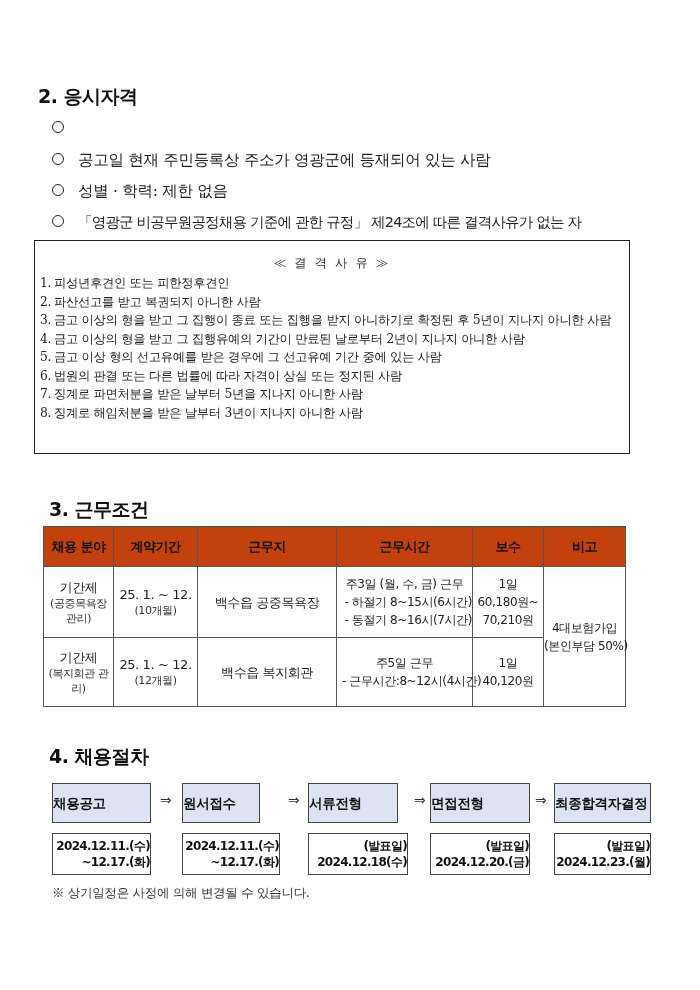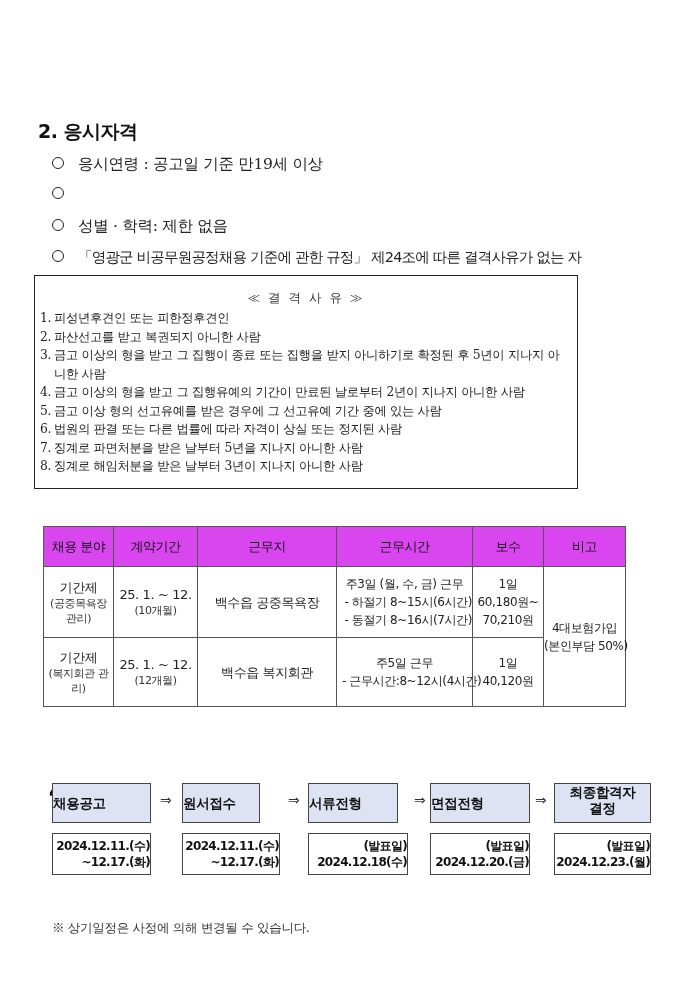--- a/index.html
+++ b/index.html
@@ -1,54 +1,54 @@
 <!DOCTYPE html>
 <html><head>
 <meta charset="utf-8">
 <style>
   html, body { margin:0; padding:0; }
   body { width:700px; height:990px; background:#ffffff; position:relative; overflow:hidden;
          font-family:"DejaVu Sans", "Liberation Sans", sans-serif; color:#111; }
-  .abs { position:absolute;margin-top:35px; }
+  .abs { position:absolute; }
   .section-title { font-family:"DejaVu Sans", sans-serif; font-weight:bold; font-size:19px; color:#111; letter-spacing:-0.5px; }
   .bullet-row { font-family:"DejaVu Serif", serif; font-size:15.5px; color:#222; white-space:nowrap; letter-spacing:-0.3px; }
   .bullet-row .circ { display:inline-block; width:10px; height:10px; border:1.6px solid #222; border-radius:50%; margin-right:14px; vertical-align:middle; position:relative; top:-2px; }
   .bullet-row.compact { font-family:"DejaVu Sans", sans-serif; font-size:14.5px; letter-spacing:-0.8px; }
 
-  .disq-box { left:34px; top:240px; width:544px; height:214px; border:1.5px solid #222; box-sizing:border-box; }
+  .disq-box { left:34px; top:240px; width:596px; height:214px; border:1.5px solid #222; box-sizing:border-box; }
   .disq-title { position:absolute; left:0; right:0; top:14px; text-align:center; font-family:"DejaVu Serif", serif; font-size:12.5px; color:#333; letter-spacing:2px; }
   .disq-list { position:absolute; left:5px; top:33px; right:6px; margin:0; padding:0; list-style:none; font-family:"DejaVu Serif", serif; font-size:12.3px; color:#222; letter-spacing:-0.3px; }
   .disq-list li { line-height:18.5px; display:flex; }
   .disq-list .num { width:14px; flex:0 0 14px; }
   .disq-list .txt { flex:1; }
 
   table.work { position:absolute; left:43px; top:526px; border-collapse:collapse; width:582px; table-layout:fixed; }
   table.work th, table.work td { border:1px solid #555; text-align:center; vertical-align:middle; padding:0; }
-  table.work th { background:#d946ef; font-family:"DejaVu Sans", sans-serif; font-size:13px; font-weight:normal; height:39px; letter-spacing:-0.5px; }
+  table.work th { background:#c2410c; font-family:"DejaVu Sans", sans-serif; font-size:13px; font-weight:bold; height:39px; letter-spacing:-0.5px; }
   table.work td { font-family:"DejaVu Sans", sans-serif; font-size:12.5px; color:#222; letter-spacing:-0.4px; }
   .cell-main { font-size:13px; line-height:17px; }
   .cell-sub { font-size:11px; line-height:15px; color:#333; }
   .cell-line { font-size:12px; line-height:18px; white-space:nowrap; }
   .cell-line.left { text-align:right; padding-left:5px; }
 
   .step { position:absolute; top:783px; height:40px; background:#dde3f3; border:1.3px solid #444; box-sizing:border-box; display:flex; align-items:center; justify-content:flex-start; text-align:center; font-family:"DejaVu Sans", sans-serif; font-weight:bold; font-size:13.5px; line-height:16px; letter-spacing:-0.3px; }
   .date { position:absolute; top:833px; height:42px; background:#fff; border:1.3px solid #444; box-sizing:border-box; display:flex; flex-direction:column; align-items:flex-end; justify-content:center; text-align:center; font-family:"DejaVu Sans", sans-serif; font-weight:bold; font-size:12px; line-height:16px; letter-spacing:-0.7px; }
   .arrow { position:absolute; top:792px; font-size:14px; color:#333; font-family:"DejaVu Sans", sans-serif; }
   .note { font-family:"DejaVu Serif", serif; font-size:12.5px; color:#333; letter-spacing:-0.3px; }
 </style>
 </head>
 <body>
 
 <div class="abs section-title" style="left:38px; top:84px;">2. 응시자격</div>
 
 <div class="abs bullet-row" style="left:52px; top:119px;">
-  <span class="circ"></span><span>응시연령 : 공고일 기준 만19세 이상</span>
+  <span class="circ"></span>
 </div>
 <div class="abs bullet-row" style="left:52px; top:150px;">
-  <span class="circ"></span>
+  <span class="circ"></span><span>공고일 현재 주민등록상 주소가 영광군에 등재되어 있는 사람</span>
 </div>
 <div class="abs bullet-row" style="left:52px; top:181px;">
   <span class="circ"></span><span>성별 · 학력: 제한 없음</span>
 </div>
 <div class="abs bullet-row compact" style="left:52px; top:213px;">
   <span class="circ"></span><span>「영광군 비공무원공정채용 기준에 관한 규정」 제24조에 따른 결격사유가 없는 자</span>
 </div>
 
 <div class="abs disq-box">
   <div class="disq-title">≪ 결 격 사 유 ≫</div>
@@ -168,21 +168,21 @@
   </div>
 <div class="arrow" style="left:288px;">⇒</div>
 <div class="step" style="left:308px; width:90px;">
     <span>서류전형</span>
   </div>
 <div class="arrow" style="left:414px;">⇒</div>
 <div class="step" style="left:430px; width:100px;">
     <span>면접전형</span>
   </div>
 <div class="arrow" style="left:535px;">⇒</div>
-<div class="step" style="left:554px; width:97px; flex-direction:column;">
+<div class="step" style="left:554px; width:97px; flex-direction:row;">
   <span>최종합격자</span>
   <span>결정</span>
 </div>
 
 <div class="date" style="left:52px; width:99px;">
   <span>2024.12.11.(수)</span>
   <span>~12.17.(화)</span>
 </div>
 <div class="date" style="left:182px; width:98px;">
   <span>2024.12.11.(수)</span>

